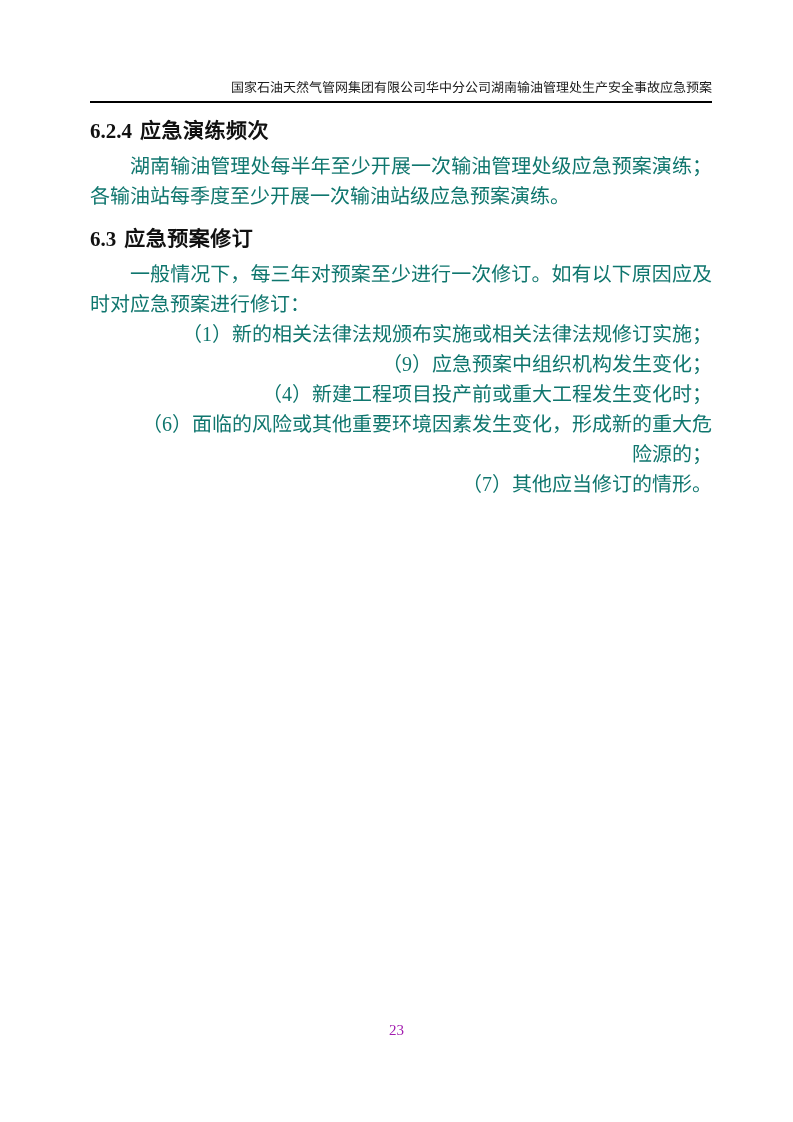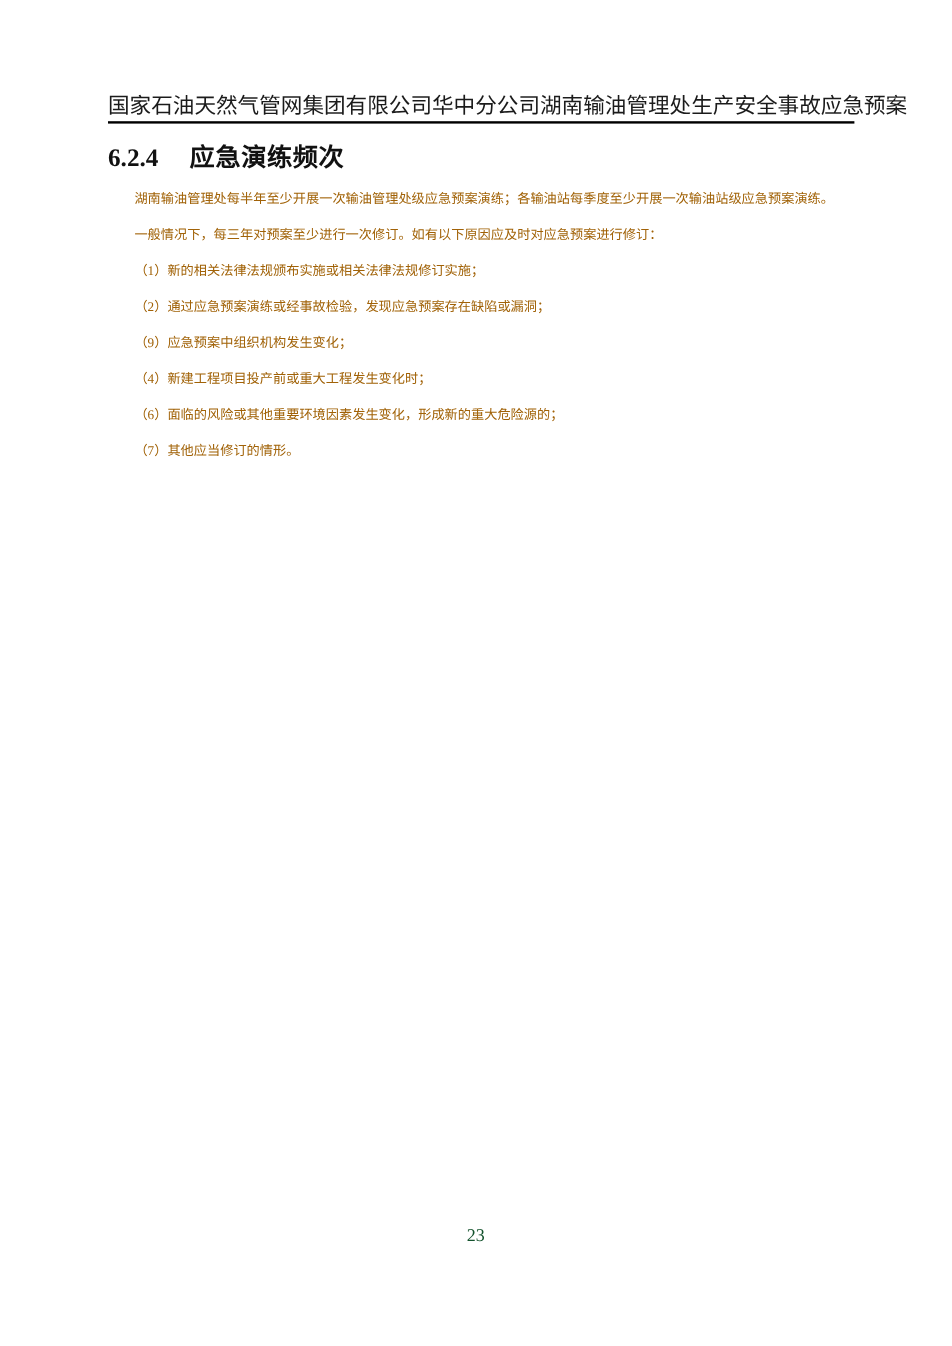--- a/index.html
+++ b/index.html
@@ -18,63 +18,63 @@
     box-sizing: border-box;
   }
   .content {
     position: absolute;
     left: 90px;
     top: 80px;
     width: 622px;
   }
   .doc-header {
     display: flex;
-    justify-content: flex-start;
+    justify-content: flex-end;
     align-items: flex-end;
-    font-size: 18px;
+    font-size: 13px;
     line-height: 16px;
     padding-bottom: 5px;
     border-bottom: 2px solid #000000;
     color: #1b1b1b;
     white-space: nowrap;
   }
   .section-heading {
     font-size: 21px;
     font-weight: bold;
     line-height: 28px;
     margin: 14px 0 6px 0;
     color: #111111;
     letter-spacing: 0.5px;
   }
   .section:first-of-type .section-heading {
     margin-top: 6px;
   }
   .section-heading .num {
-    margin-right: 26px;
+    margin-right: 8px;
     letter-spacing: 0;
   }
   .para {
-    font-size: 11px;
+    font-size: 20px;
     line-height: 30px;
     text-align: justify;
     text-indent: 2em;
     margin: 0;
-    color: #a16207;
+    color: #0f766e;
   }
   .list .para {
-    text-align: left;
+    text-align: right;
   }
   .page-number {
     position: absolute;
     top: 1022px;
     left: 0;
     width: 100%;
     text-align: center;
     font-size: 15px;
-    color: #14532d;
+    color: #a21caf;
   }
 </style>
 </head>
 <body>
 
 <div class="page">
   <div class="content">
 
     <div class="doc-header">
       <span>国家石油天然气管网集团有限公司华中分公司湖南输油管理处</span>
@@ -82,24 +82,26 @@
     </div>
 
     <div class="section">
       <div class="section-heading">
         <span class="num">6.2.4</span><span>应急演练频次</span>
       </div>
       <p class="para">湖南输油管理处每半年至少开展一次输油管理处级应急预案演练；各输油站每季度至少开展一次输油站级应急预案演练。</p>
     </div>
 
     <div class="section">
+      <div class="section-heading">
+        <span class="num">6.3</span><span>应急预案修订</span>
+      </div>
       <p class="para">一般情况下，每三年对预案至少进行一次修订。如有以下原因应及时对应急预案进行修订：</p>
       <div class="list">
         <p class="para">（1）新的相关法律法规颁布实施或相关法律法规修订实施；</p>
-        <p class="para">（2）通过应急预案演练或经事故检验，发现应急预案存在缺陷或漏洞；</p>
         <p class="para">（9）应急预案中组织机构发生变化；</p>
         <p class="para">（4）新建工程项目投产前或重大工程发生变化时；</p>
         <p class="para">（6）面临的风险或其他重要环境因素发生变化，形成新的重大危险源的；</p>
         <p class="para">（7）其他应当修订的情形。</p>
       </div>
     </div>
 
 
   </div>
 

